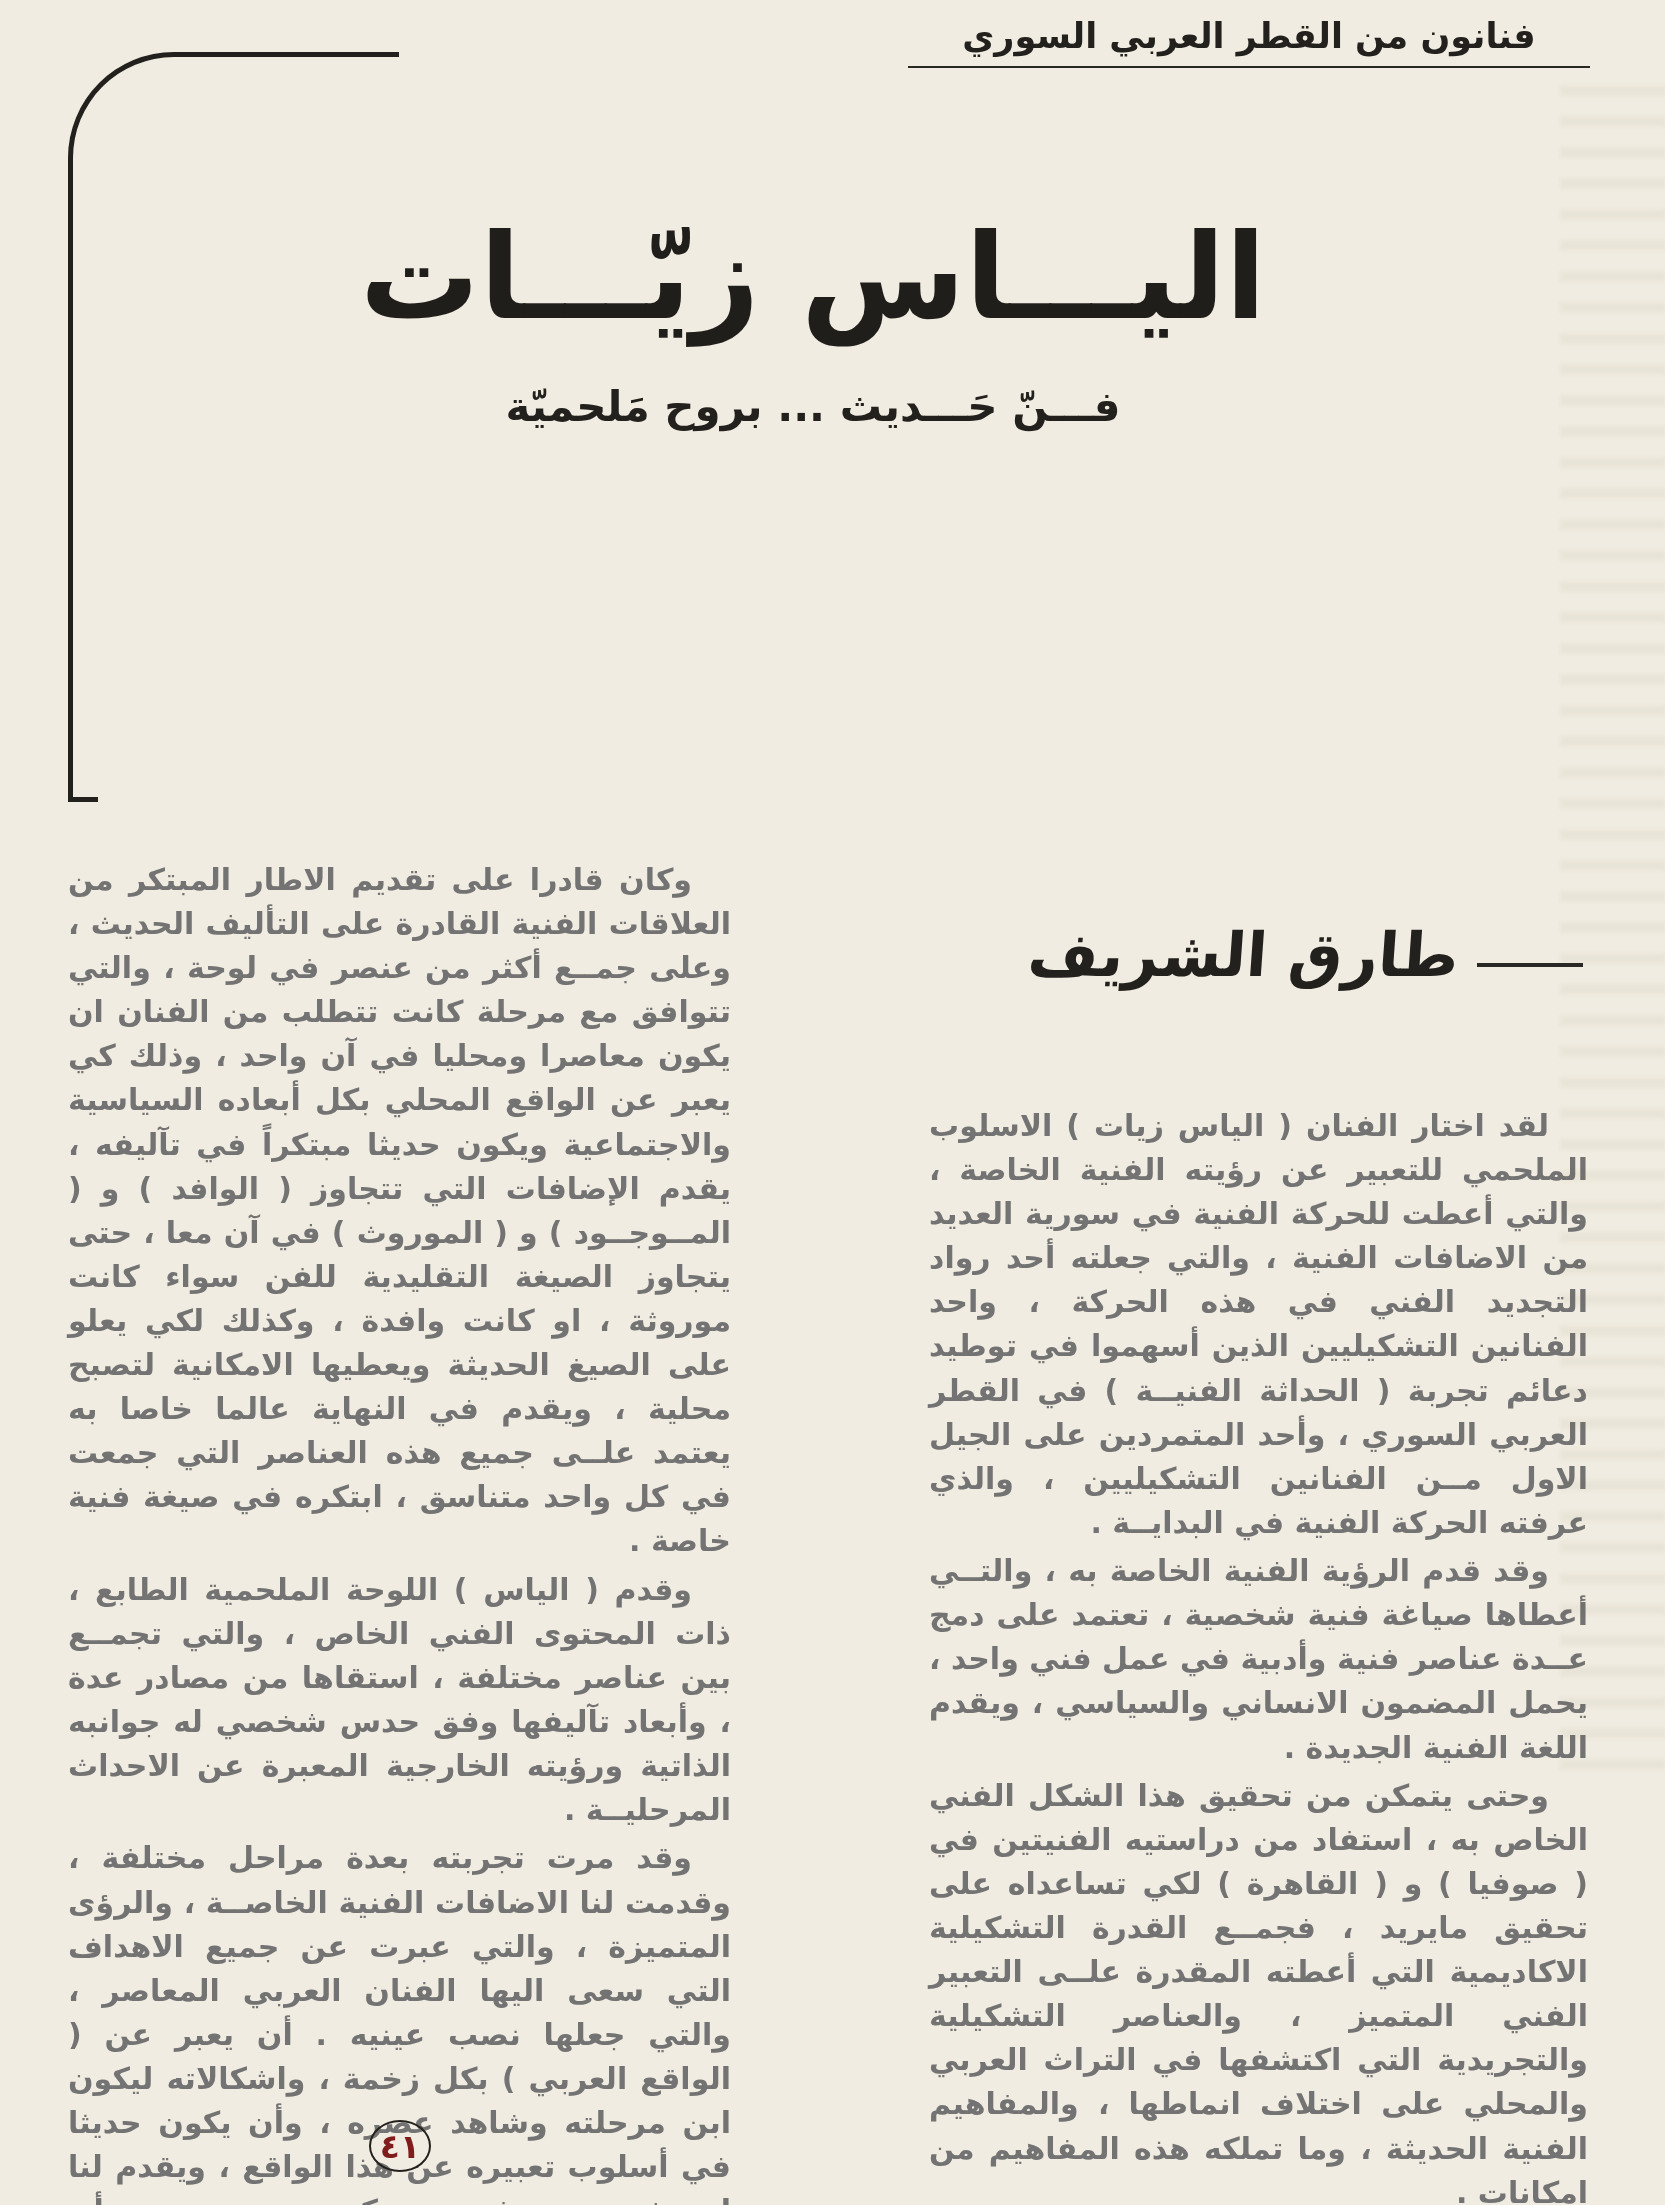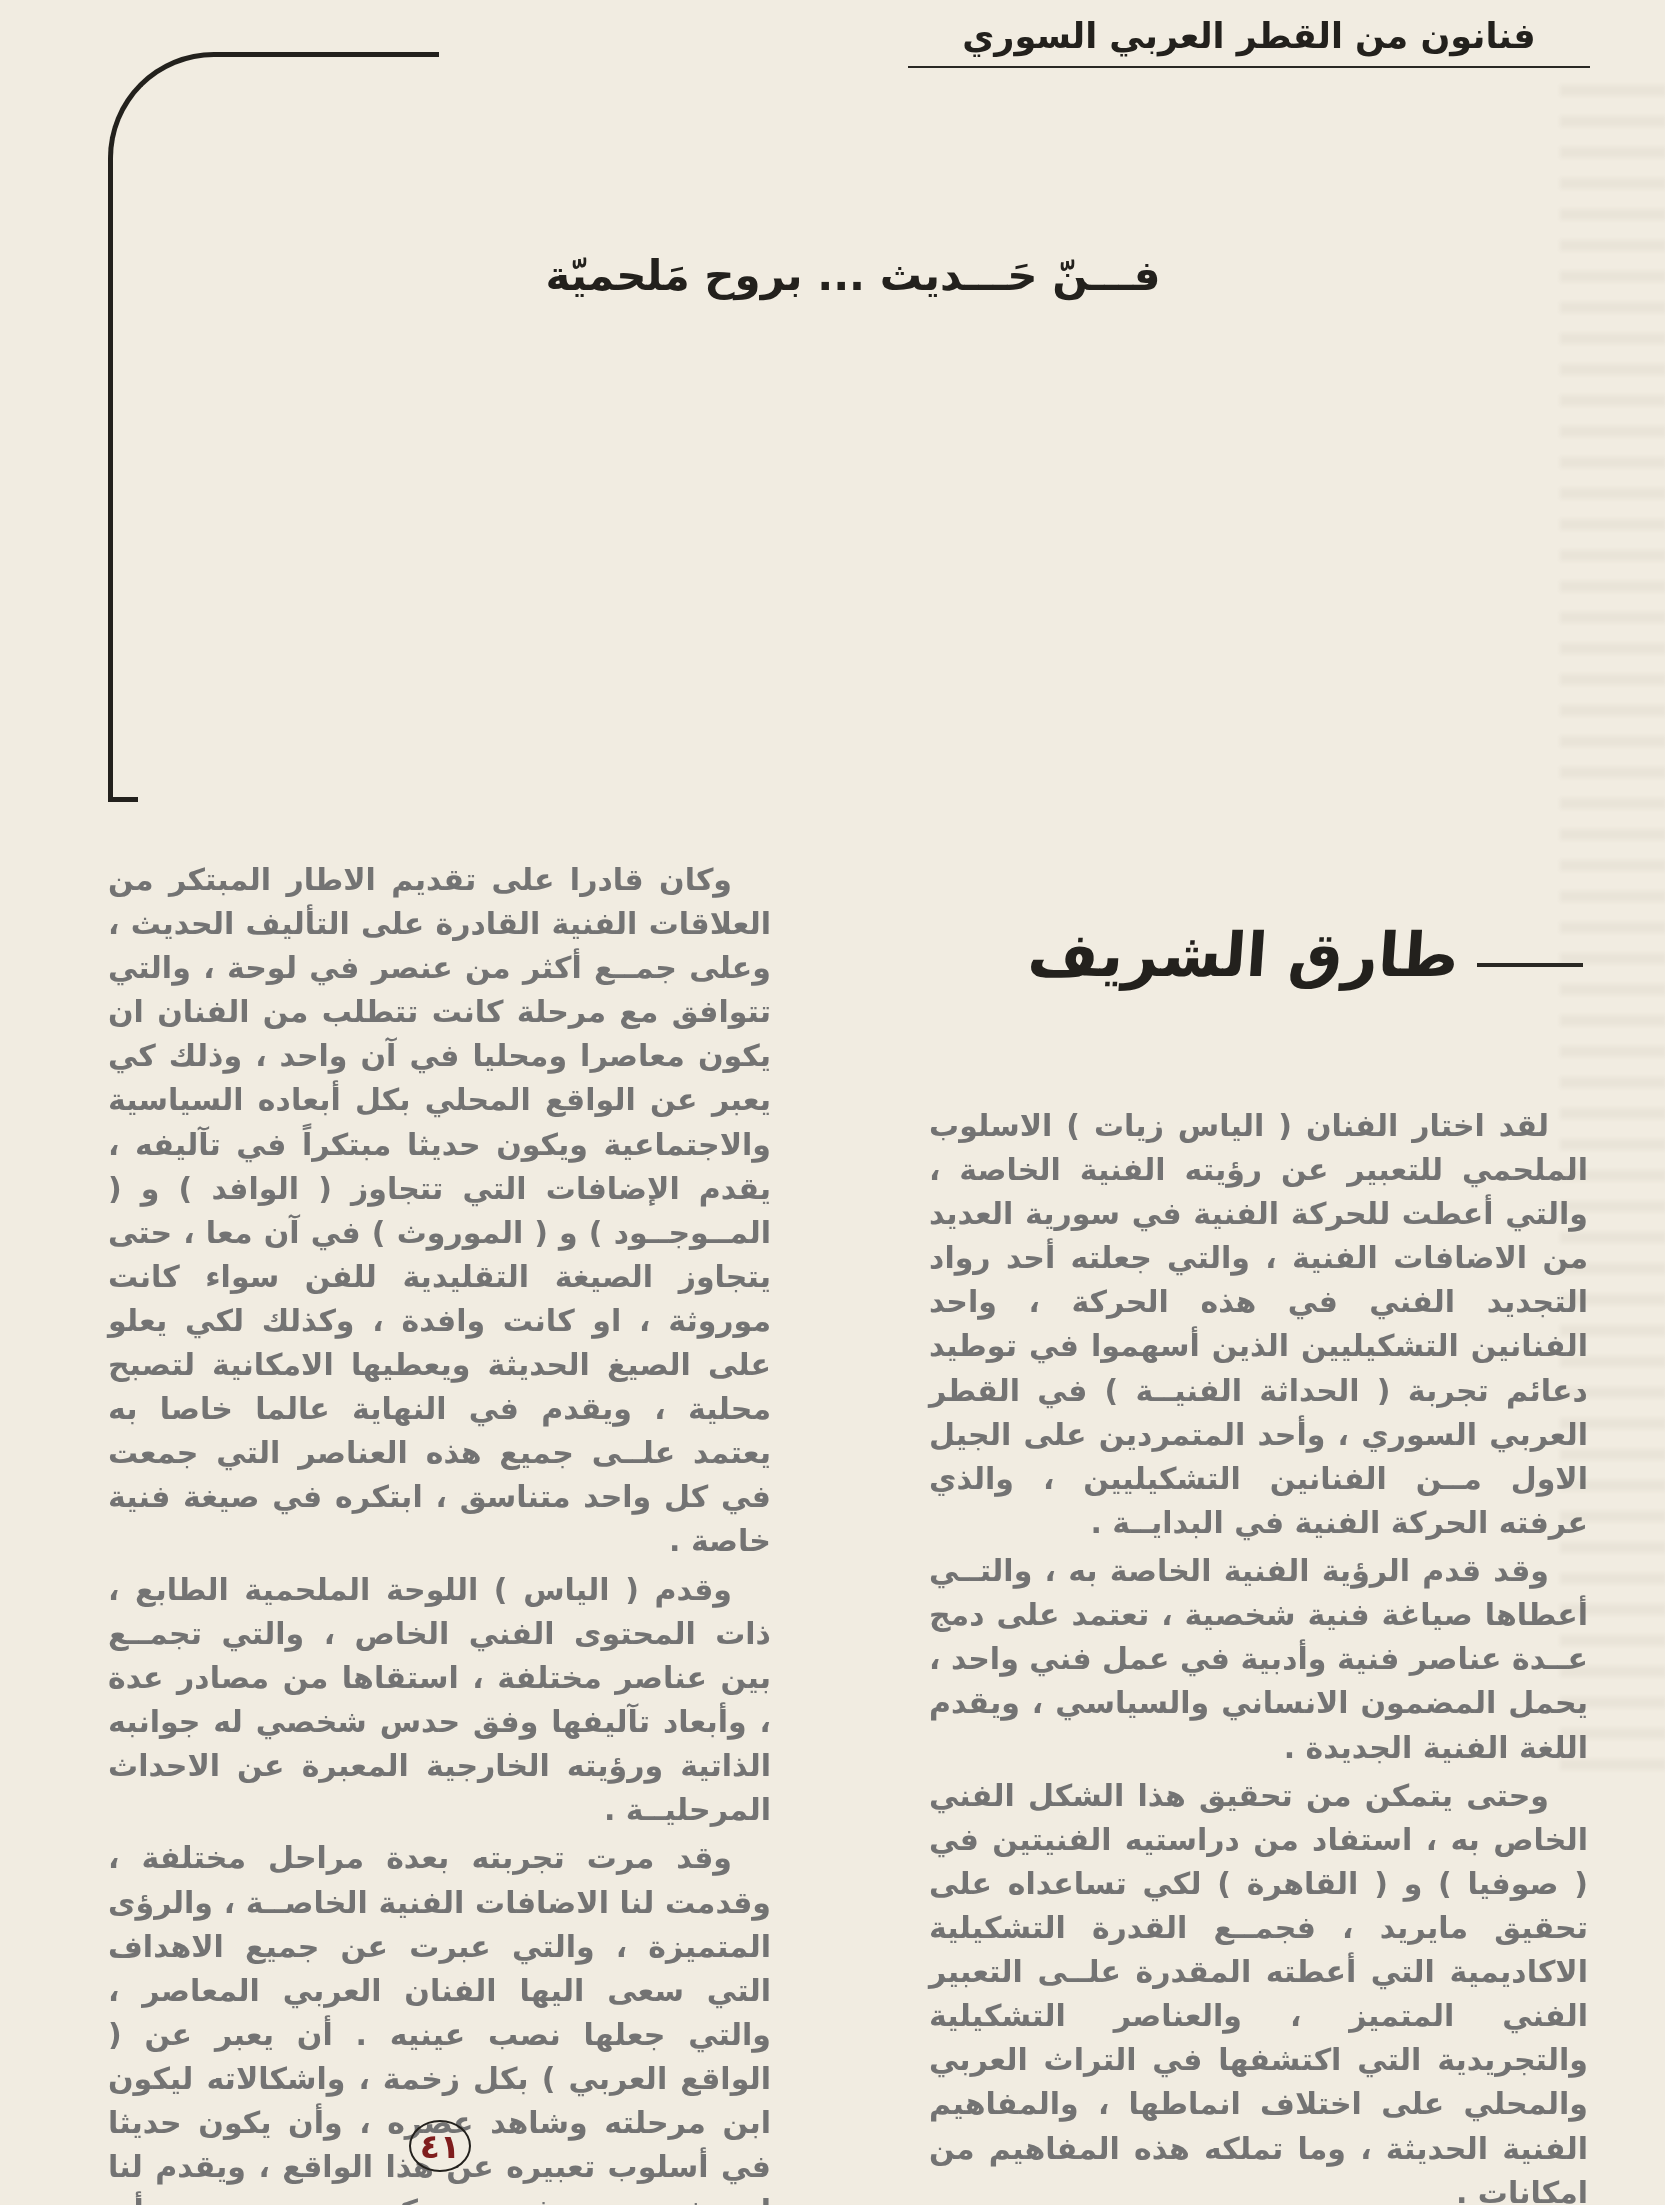--- a/index.html
+++ b/index.html
@@ -4,21 +4,21 @@
 <style>
   html,body{margin:0;padding:0;}
   body{
     width:1666px;height:2205px;
     background:#f1ece1;
     font-family:"DejaVu Sans", sans-serif;
     color:#1d1c1a;
     position:relative;
     overflow:hidden;
   }
-  .page{position:absolute;inset:0;margin-left:40px;}
+  .page{position:absolute;inset:0;}
 
   
   .header{
     position:absolute;top:15.5px;right:76px;width:682px;
     border-bottom:2.1px solid #2a2824;
     padding-bottom:10px;
     text-align:center;
     direction:rtl;
   }
   .header-text{
@@ -107,20 +107,21 @@
 
 <div class="page">
 
   <div class="header">
     <span class="header-text">فنانون من القطر العربي السوري</span>
   </div>
 
   <div class="corner-frame"></div>
 
   <div class="title-block">
+    <div class="page-title">اليـــاس زيّـــات</div>
     <div class="page-subtitle">فـــنّ حَـــديث ... بروح مَلحميّة</div>
   </div>
 
   <div class="author">
     <div class="author-rule"></div>
     <div class="author-name">طارق الشريف</div>
   </div>
 
   <div class="col col-right">
     <p>لقد اختار الفنان ( الياس زيات ) الاسلوب الملحمي للتعبير عن رؤيته الفنية الخاصة ، والتي أعطت للحركة الفنية في سورية العديد من الاضافات الفنية ، والتي جعلته أحد رواد التجديد الفني في هذه الحركة ، واحد الفنانين التشكيليين الذين أسهموا في توطيد دعائم تجربة ( الحداثة الفنيــة ) في القطر العربي السوري ، وأحد المتمردين على الجيل الاول مــن الفنانين التشكيليين ، والذي عرفته الحركة الفنية في البدايــة .</p>

